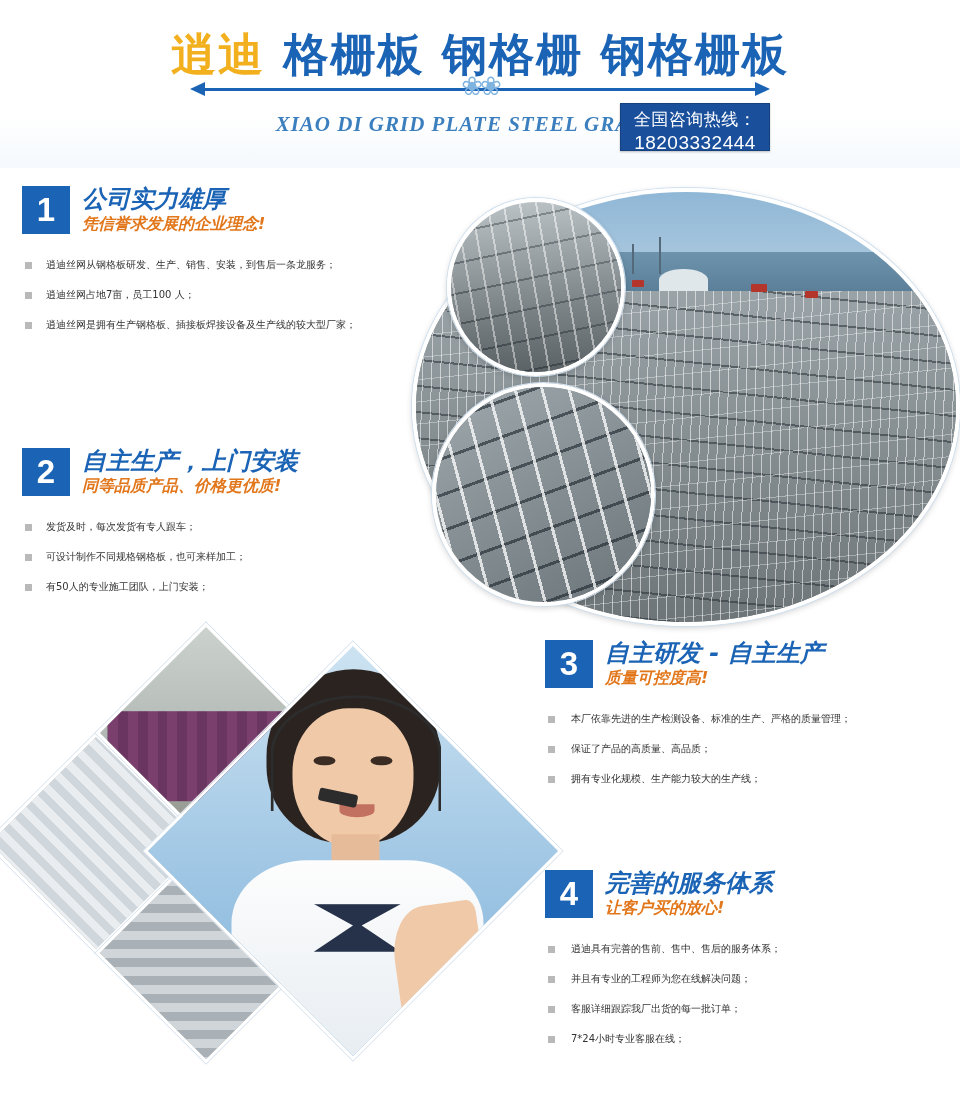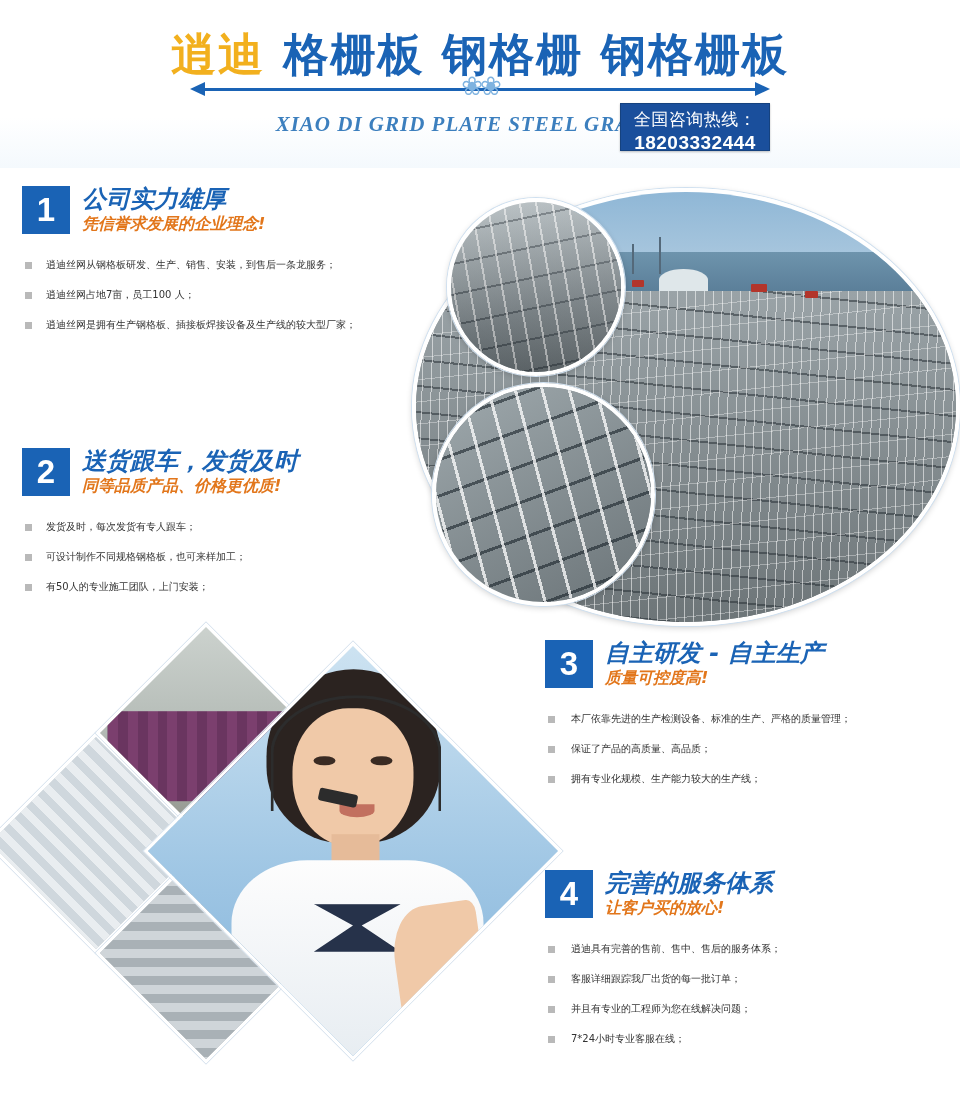--- a/index.html
+++ b/index.html
@@ -60,21 +60,21 @@
     font-family:"Liberation Serif",serif;
   }
   .hotline{
     position:absolute;top:103px;left:620px;
     width:148px;height:46px;
     background:#1a4f9c;border:1px solid #15427f;
     color:#fff;text-align:center;
     box-shadow:0 1px 2px rgba(0,0,0,.25);
   }
   .hotline .lab{font-size:17px;margin-top:4px;letter-spacing:.5px;}
-  .hotline .num{font-size:19px;font-weight:bold;letter-spacing:.5px;margin-top:1px;}
+  .hotline .num{font-size:19px;font-weight:normal;letter-spacing:.5px;margin-top:1px;}
 
   
   .badge{
     width:48px;height:48px;background:#1a63b5;
     color:#fff;font-size:33px;font-weight:bold;
     text-align:center;line-height:48px;
     float:left;
     font-family:"Liberation Sans",sans-serif;
   }
   .blk{position:absolute;}
@@ -334,21 +334,21 @@
       <li>逍迪丝网从钢格板研发、生产、销售、安装，到售后一条龙服务；</li>
       <li>逍迪丝网占地7亩，员工100 人；</li>
       <li>逍迪丝网是拥有生产钢格板、插接板焊接设备及生产线的较大型厂家；</li>
     </ul>
   </div>
 
   <div class="blk b2">
     <div class="head">
       <div class="badge">2</div>
       <div class="htxt">
-        <div class="h1">送货跟车，发货及时</div>
+        <div class="h1">自主生产，上门安装</div>
         <div class="h2">同等品质产品、价格更优质!</div>
       </div>
     </div>
     <ul class="bullets">
       <li>发货及时，每次发货有专人跟车；</li>
       <li>可设计制作不同规格钢格板，也可来样加工；</li>
       <li>有50人的专业施工团队，上门安装；</li>
     </ul>
   </div>
 
@@ -402,19 +402,19 @@
   <div class="blk b4">
     <div class="head">
       <div class="badge">4</div>
       <div class="htxt">
         <div class="h1">完善的服务体系</div>
         <div class="h2">让客户买的放心!</div>
       </div>
     </div>
     <ul class="bullets">
       <li>逍迪具有完善的售前、售中、售后的服务体系；</li>
+      <li>并且有专业的工程师为您在线解决问题；</li>
       <li>客服详细跟踪我厂出货的每一批订单；</li>
-      <li>并且有专业的工程师为您在线解决问题；</li>
       <li>7*24小时专业客服在线；</li>
     </ul>
   </div>
 
 </div>
 
 </body></html>

